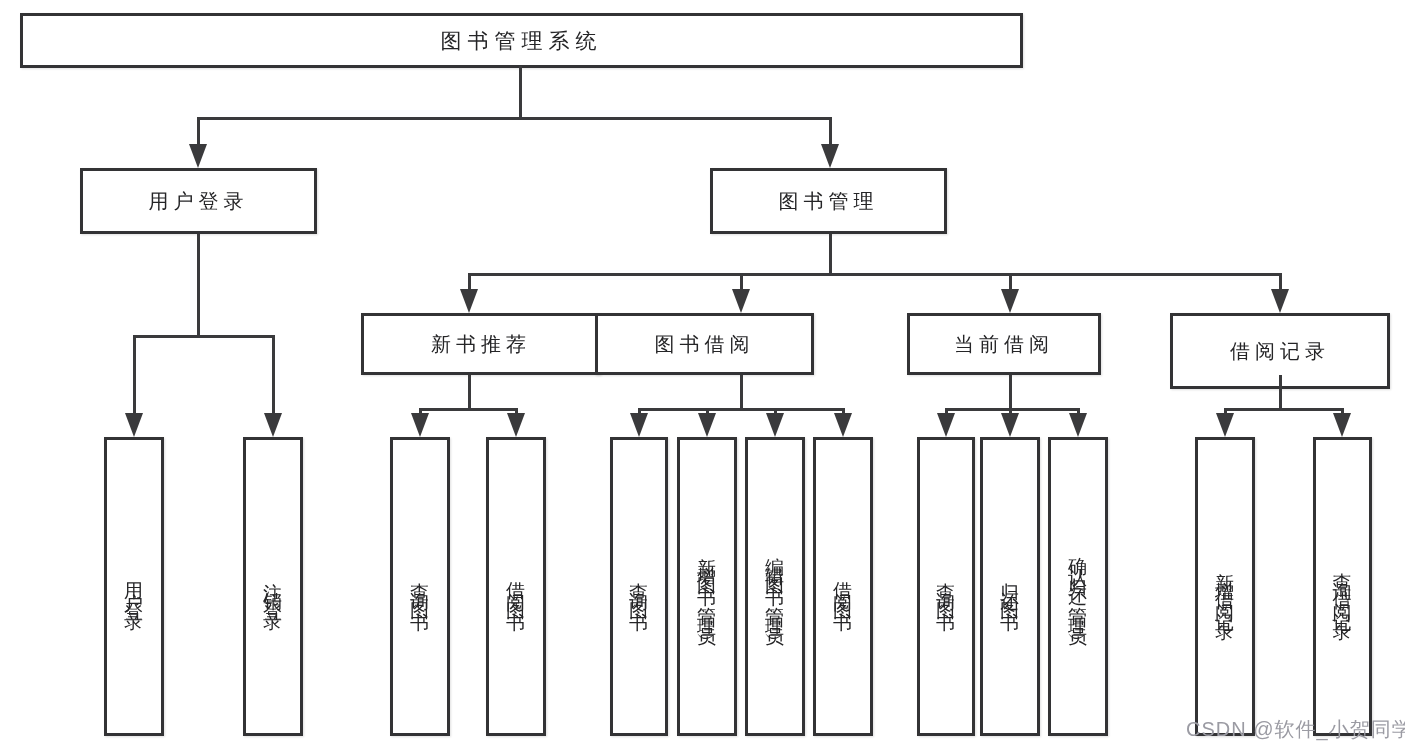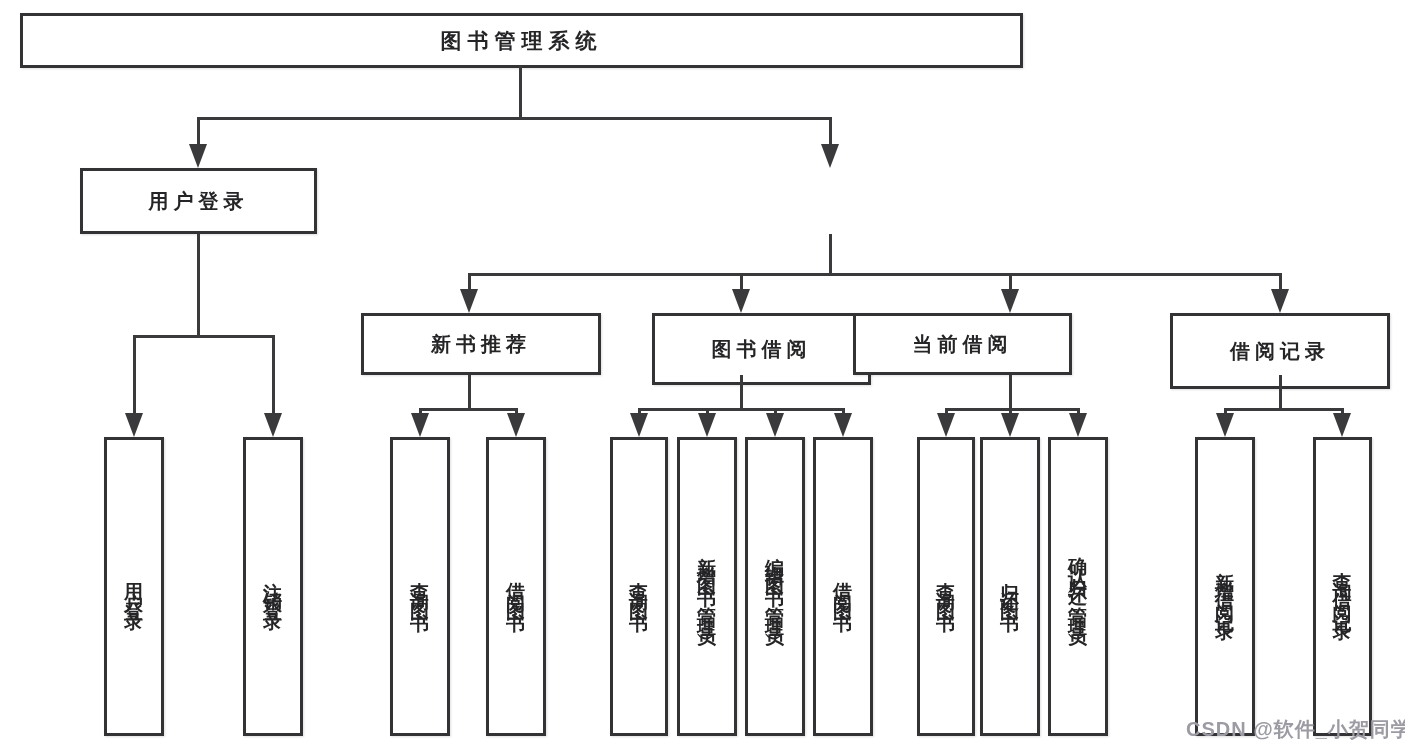--- a/index.html
+++ b/index.html
@@ -1,21 +1,20 @@
 <!DOCTYPE html>
 <html style="--background: #ffffff; --line: #3a3a3c; --box-border: #333335; --text: #252527; --watermark: #9b9ba3;"><head>
 <meta charset="utf-8">
 <style>
   html,body{margin:0;padding:0;background:#fff;}
   .canvas{
     position:relative;width:1405px;height:747px;overflow:hidden;
     background:var(--background,#ffffff);
     font-family:"Liberation Sans",sans-serif;
     color:var(--text,#252527);
-    font-weight:bold;
   }
   .box{
     position:absolute;box-sizing:border-box;background:#ffffff;
     border:3px solid var(--box-border,#333335);
     display:flex;align-items:center;justify-content:center;
     box-shadow:1px 1px 2px rgba(0,0,0,0.12);
   }
   .hbox span{
     font-size:20px;letter-spacing:5px;line-height:1;white-space:nowrap;
     color:var(--text,#252527);
@@ -44,28 +43,31 @@
 
 <div class="canvas">
 
   <div class="box hbox root-box" style="left:20px;top:13px;width:1003px;height:55px">
     <span>图书管理系统</span>
   </div>
 
   <div class="box hbox" style="left:80px;top:168px;width:237px;height:66px">
     <span>用户登录</span>
   </div>
+  <div class="box hbox" style="left:710px;top:168px;width:237px;height:66px">
+    <span>图书管理</span>
+  </div>
 
   <div class="box hbox" style="left:361px;top:313px;width:240px;height:62px">
     <span>新书推荐</span>
   </div>
-  <div class="box hbox" style="left:652px;top:313px;width:219px;height:72px">
+  <div class="box hbox" style="left:595px;top:313px;width:219px;height:62px">
     <span>图书借阅</span>
   </div>
-  <div class="box hbox" style="left:853px;top:313px;width:219px;height:62px">
+  <div class="box hbox" style="left:907px;top:313px;width:194px;height:62px">
     <span>当前借阅</span>
   </div>
   <div class="box hbox" style="left:1170px;top:313px;width:220px;height:76px">
     <span>借阅记录</span>
   </div>
 
   <div class="box vbox" style="left:104px;top:437px;width:60px;height:299px">
     <span>用户登录</span>
   </div>
   <div class="box vbox" style="left:243px;top:437px;width:60px;height:299px">

